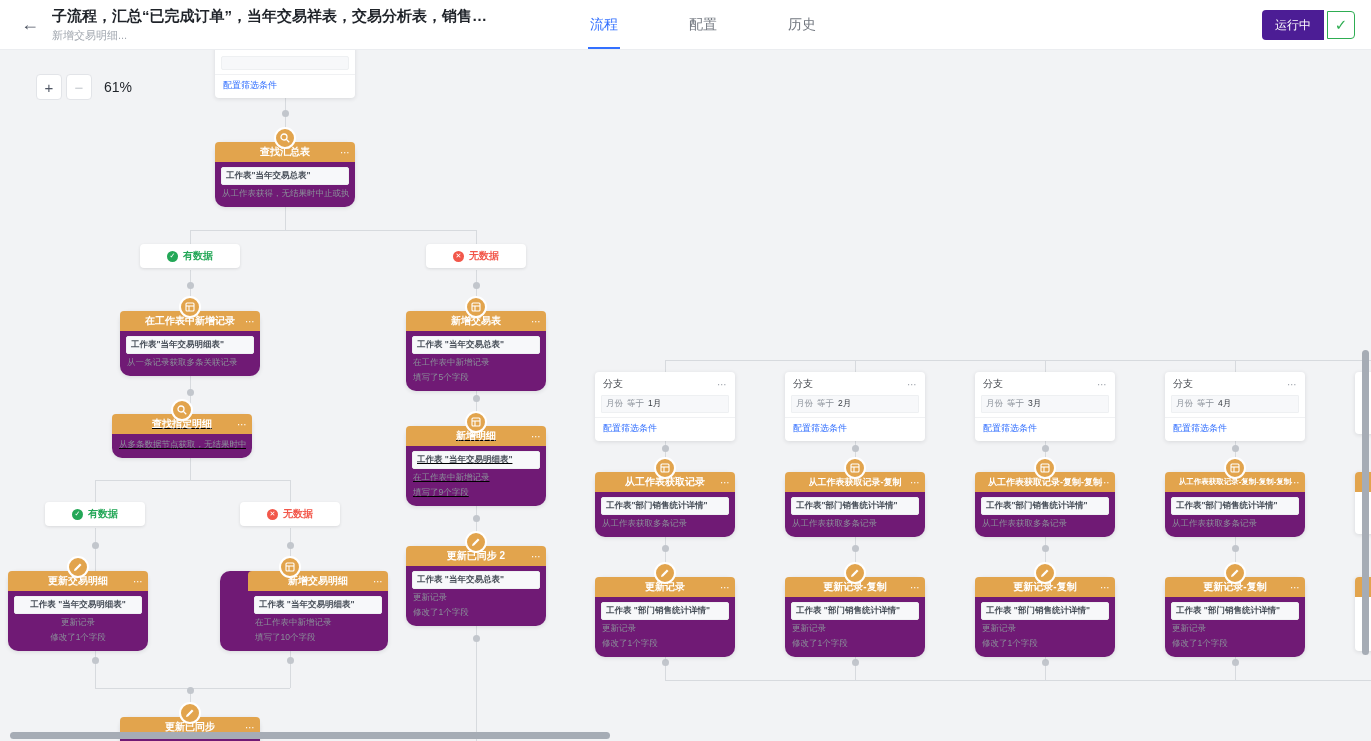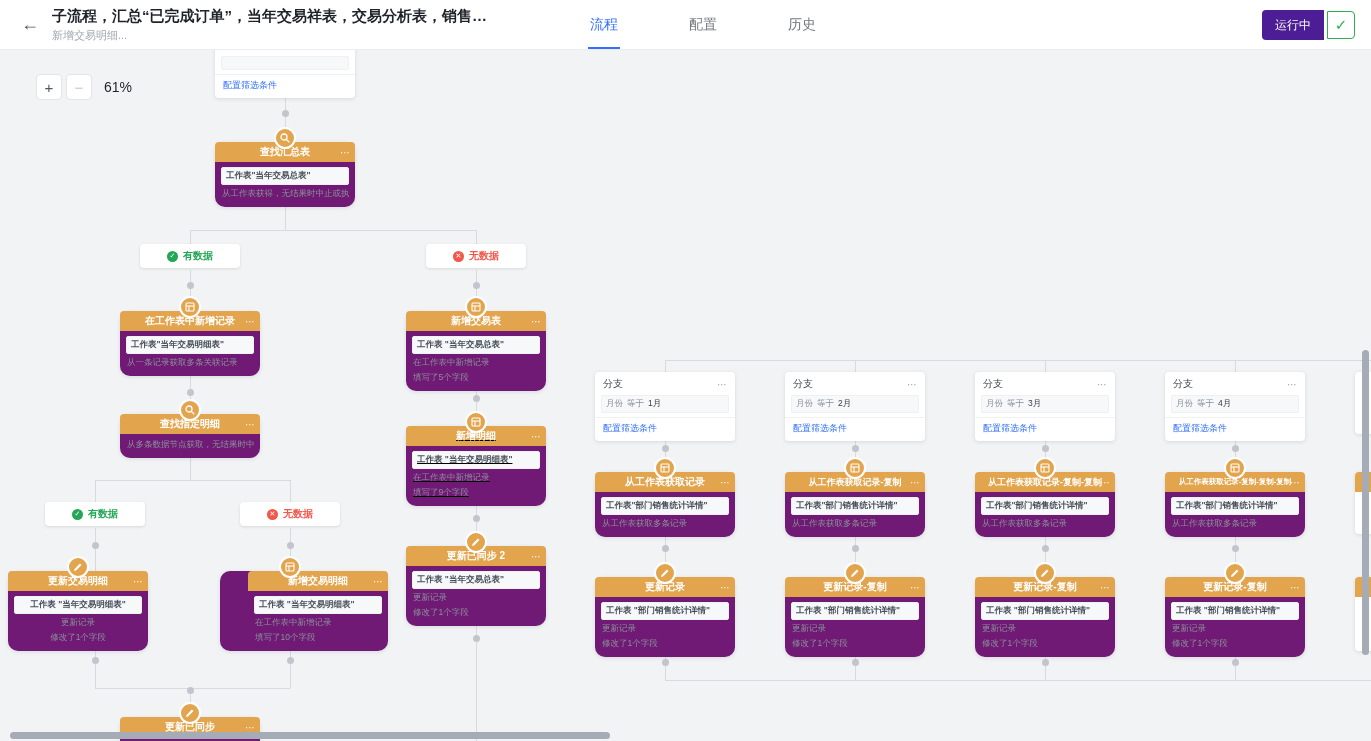--- a/index.html
+++ b/index.html
@@ -225,21 +225,21 @@
       </div>
       <div class="node-header">
         <div class="node-title">在工作表中新增记录</div>
         <div class="node-menu">⋯</div>
       </div>
       <div class="node-body">
         <div class="node-field">工作表"当年交易明细表"</div>
         <div class="node-line">从一条记录获取多条关联记录</div>
       </div>
     </div>
-    <div class="node" style="left: 120px; top: 364px;">
+    <div class="node" style="left: 112px; top: 364px; text-decoration: underline;">
       <div class="node-icon">
         <svg viewBox="0 0 24 24">
           <circle cx="10" cy="10" r="6" fill="none" stroke="#fff" stroke-width="2.6"></circle>
           <line x1="15" y1="15" x2="20.5" y2="20.5" stroke="#fff" stroke-width="2.6"></line>
         </svg>
       </div>
       <div class="node-header">
         <div class="node-title">查找指定明细</div>
         <div class="node-menu">⋯</div>
       </div>

